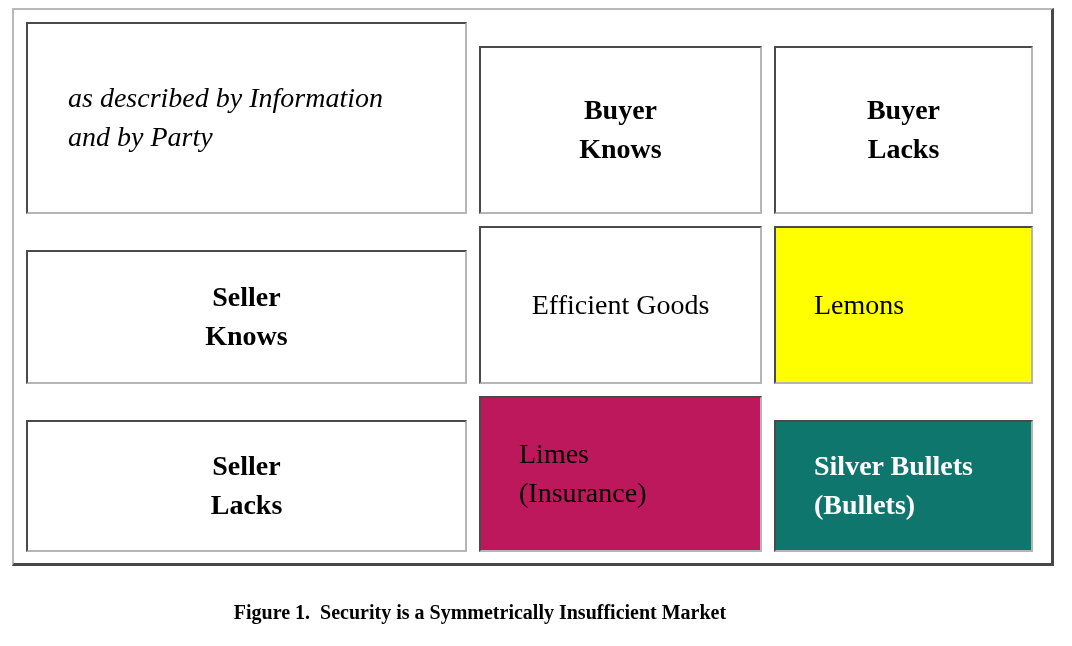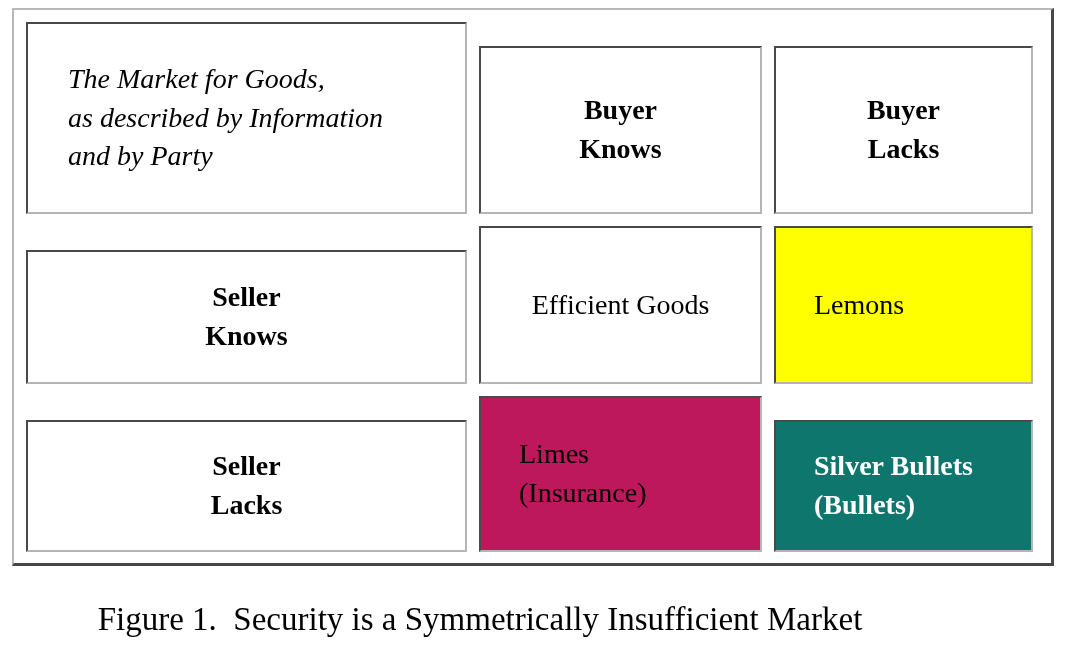--- a/index.html
+++ b/index.html
@@ -53,33 +53,32 @@
   .bg-lemons { background: #ffff00; }
   .bg-limes  { background: #be185d; }
   .bg-silver { background: #0f766e; color: #ffffff; }
 
   .caption {
     position: absolute;
     left: 0;
     top: 601px;
     width: 960px;
     text-align: center;
-    font-weight: normal;
-    font-size: 33px;
+    font-weight: bold;
+    font-size: 20px;
   }
 </style>
 </head>
 <body>
 
 <div class="stage">
 
   <div class="matrix">
 
     <div class="cell corner">
-      <div>The Market for Goods,</div>
       <div>as described by Information</div>
       <div>and by Party</div>
     </div>
 
     <div class="cell centered bold">
       <div>Buyer</div>
       <div>Knows</div>
     </div>
 
     <div class="cell centered bold">

